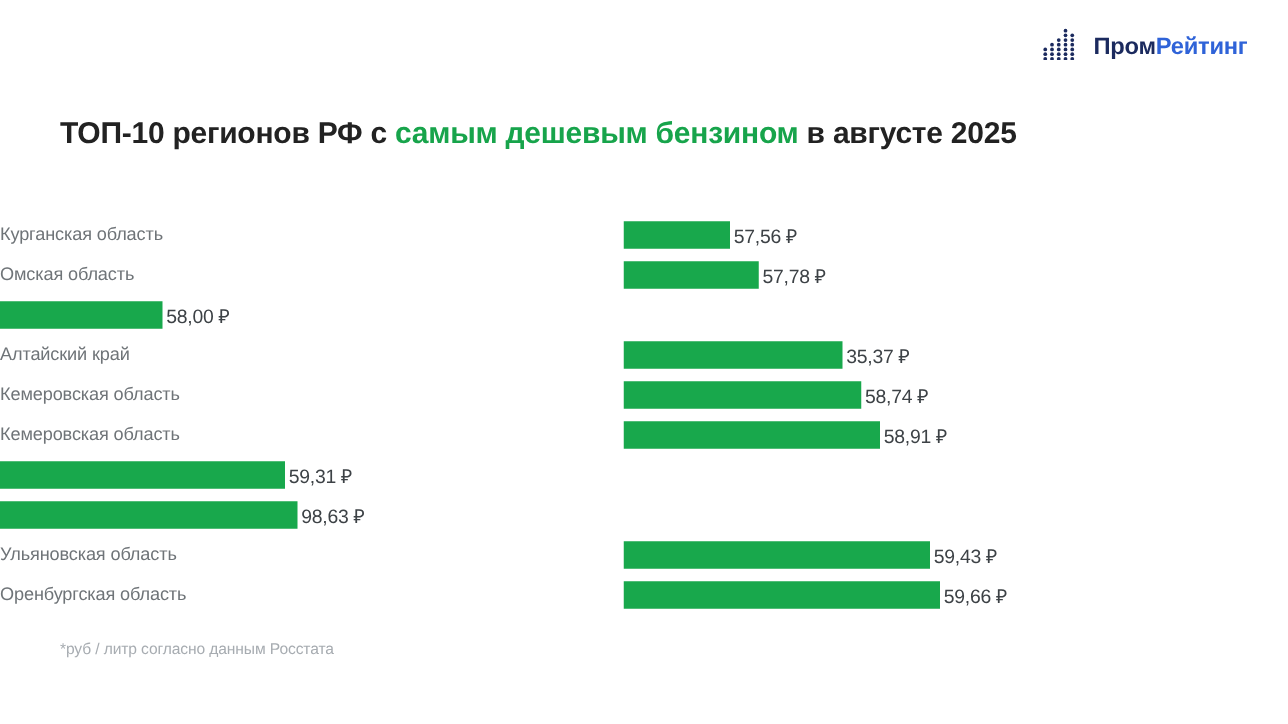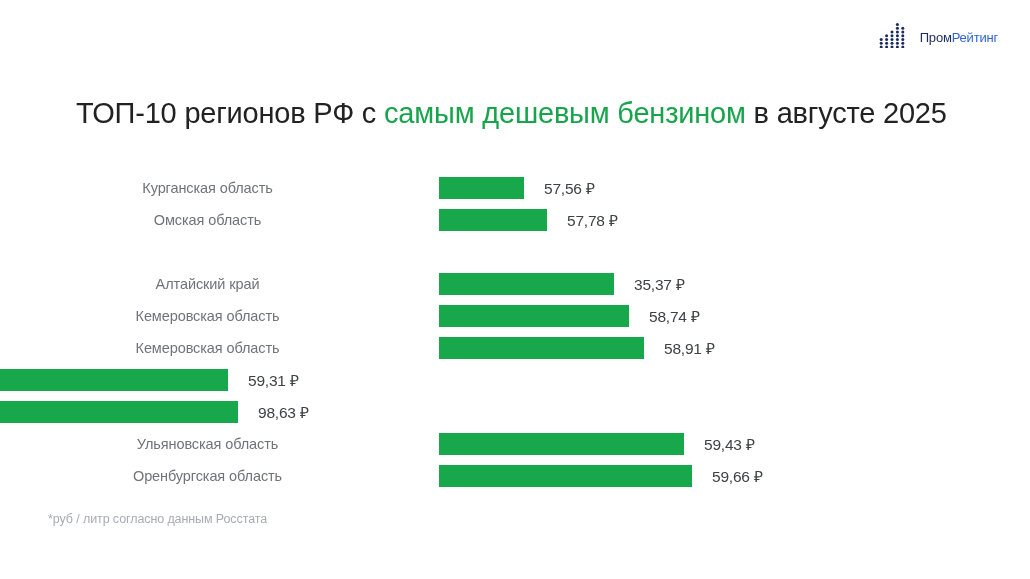--- a/index.html
+++ b/index.html
@@ -29,61 +29,60 @@
     top: 20px;
     display: flex;
     align-items: center;
     gap: 11px;
     height: 34px;
   }
   #logo-mark {
     display: block;
   }
   #logo-text {
-    font-size: 13px;
-    font-weight: normal;
+    font-size: 19px;
+    font-weight: bold;
     letter-spacing: -0.2px;
     white-space: nowrap;
     line-height: 1;
   }
   .logo-part-1 { color: #1b2a5e; }
   .logo-part-2 { color: #2f63d8; }
 
   
   #title {
     position: absolute;
     left: 48px;
     top: 76px;
     width: 925px;
-    font-size: 29px;
-    font-weight: normal;
+    font-size: 24px;
+    font-weight: bold;
     line-height: 1.27;
     color: #222222;
     letter-spacing: -0.2px;
-    margin-left: 28px;
   }
   #title .hl { color: #17a44b; }
 
   
   #chart {
     position: absolute;
     left: 0;
     top: 172px;
     width: 1030px;
     height: 330px;
   }
   .row {
     position: relative;
     height: 32px;
     display: flex;
     align-items: center;
   }
   .row-label {
-    width: 439px;
-    text-align: center;
+    width: 499px;
+    text-align: left;
     padding-right: 24px;
     box-sizing: border-box;
     font-size: 14.5px;
     color: #6f7478;
     white-space: nowrap;
     letter-spacing: -0.1px;
   }
   .bar-zone {
     position: relative;
     flex: 1;
@@ -93,21 +92,21 @@
   }
   .bar {
     height: 22px;
     background: #18a84c;
     flex: 0 0 auto;
   }
   .bar-value {
     font-size: 15.5px;
     color: #3d4246;
     white-space: nowrap;
-    padding-left: 20px;
+    padding-left: 3px;
     letter-spacing: -0.2px;
   }
 
   
   #footnote {
     position: absolute;
     left: 48px;
     top: 512px;
     font-size: 12.5px;
     color: #a7acb1;
@@ -170,20 +169,24 @@
       </div>
     </div>
     <div class="row">
       <div class="row-label">Омская область</div>
       <div class="bar-zone">
         <div class="bar" style="width: 108px; background: rgb(24, 168, 76);"></div>
         <div class="bar-value">57,78 ₽</div>
       </div>
     </div>
     <div class="row">
+      <div class="bar-zone">
+        <div class="bar" style="width: 130px; background: rgb(24, 168, 76);"></div>
+        <div class="bar-value">58,00 ₽</div>
+      </div>
     </div>
     <div class="row">
       <div class="row-label">Алтайский край</div>
       <div class="bar-zone">
         <div class="bar" style="width: 175px; background: rgb(24, 168, 76);"></div>
         <div class="bar-value">35,37 ₽</div>
       </div>
     </div>
     <div class="row">
       <div class="row-label">Кемеровская область</div>

